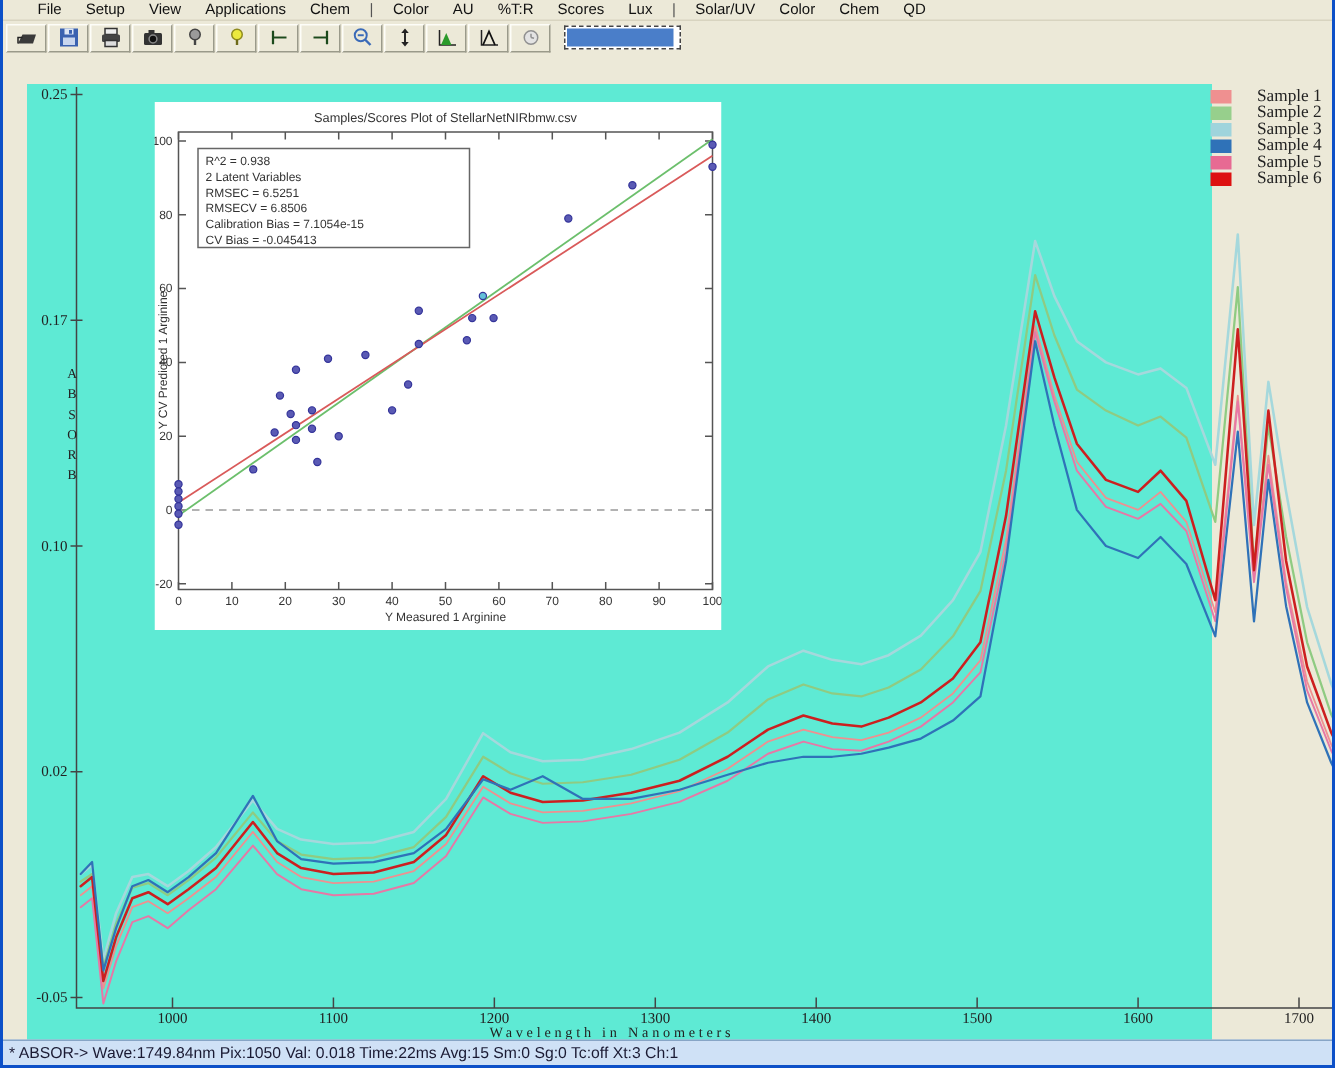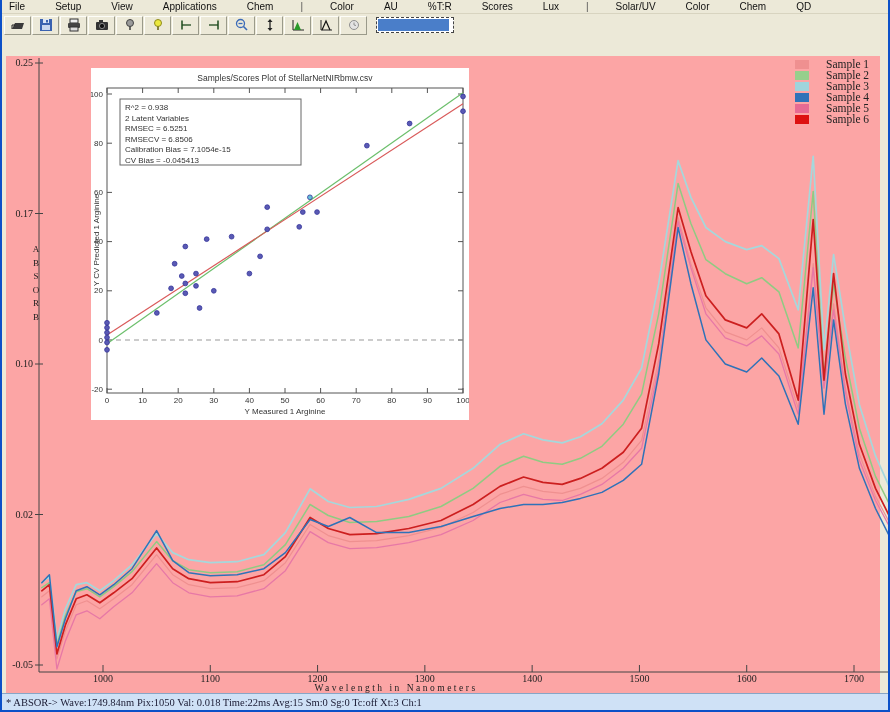--- a/index.html
+++ b/index.html
@@ -12,42 +12,42 @@
     background:linear-gradient(180deg,#5f9df8 0%,#2a68e0 10%,#1b52cc 45%,#1243b2 85%,#2f66d8 100%);}
   .titlebar .app-icon{width:14px;height:14px;margin-right:4px;flex:0 0 auto;}
   .titlebar .title-text{color:#fff;font-weight:bold;font-size:11px;text-shadow:1px 1px 1px #0a2c78;white-space:nowrap;}
   .titlebar .title-url{color:#fff;font-weight:bold;font-size:11px;margin-left:28px;text-shadow:1px 1px 1px #0a2c78;}
   .titlebar .spacer{flex:1;}
   .winbtn{width:18px;height:15px;margin-left:2px;border-radius:3px;border:1px solid #fff;
     color:#fff;font-size:9px;line-height:13px;text-align:center;font-weight:bold;
     background:linear-gradient(180deg,#8fb4f4,#3c70d8 60%,#2c5cc4);cursor:default;}
   .winbtn.close{background:linear-gradient(180deg,#f0926f,#dd4f24 60%,#c83a10);}
   
-  .menubar{height:14px;display:flex;align-items:center;gap:16px;background:#ece9d8;padding-left:0;
+  .menubar{height:14px;display:flex;align-items:center;gap:2px;background:#ece9d8;padding-left:16px;
     border-bottom:1px solid #d8d4c0;}
   .menu-item{font-size:10px;color:#111;padding:0 7px;white-space:nowrap;}
   .menu-sep{font-size:10px;color:#555;padding:0 4px;}
   
   .toolbar{height:22px;display:flex;align-items:center;padding:1px 2px;background:#ece9d8;}
   .tbtn{width:27px;height:19px;margin-right:1px;display:flex;align-items:center;justify-content:center;
     background:#ece9d8;border:1px solid;border-color:#fdfdf8 #9a9a8a #9a9a8a #fdfdf8;}
   .progress-wrap{margin-left:8px;width:78px;height:16px;border:1px dashed #444;padding:1px;background:#fff;}
   .progress-fill{height:100%;}
   
-  .content{position:absolute;top:56px;left:4px;width:874px;height:639px;background:#fca5a5;}
+  .content{position:absolute;top:56px;left:16px;width:790px;height:639px;background:#5eead4;}
   #main-chart{position:absolute;left:0;top:0;}
   #inset-chart{position:absolute;left:85px;top:12px;}
   .legend{position:absolute;left:789px;top:3px;}
   .legend-row{display:flex;align-items:center;height:11px;gap:12px;}
   .legend-swatch{width:14px;height:9px;margin-right:5px;flex:0 0 auto;}
   .legend-label{font-family:"Liberation Serif",serif;font-size:11.5px;color:#222;line-height:11px;white-space:nowrap;}
   
   .statusbar{position:absolute;left:0;bottom:0;width:886px;height:17px;background:#cfe1f6;
     border-top:1px solid #87a5c6;display:flex;align-items:center;padding-left:4px;}
-  .statusbar .status-text{font-family:Liberation Serif, serif;font-size:10.5px;color:#1a1a33;white-space:nowrap;}
+  .statusbar .status-text{font-family:Liberation Sans, sans-serif;font-size:10.5px;color:#1a1a33;white-space:nowrap;}
   svg text{font-family:"Liberation Sans",sans-serif;}
   svg text.serif{font-family:"Liberation Serif",serif;}
 </style>
 </head>
 <body>
 
 <div class="window">
 
 
   <div class="menubar">

